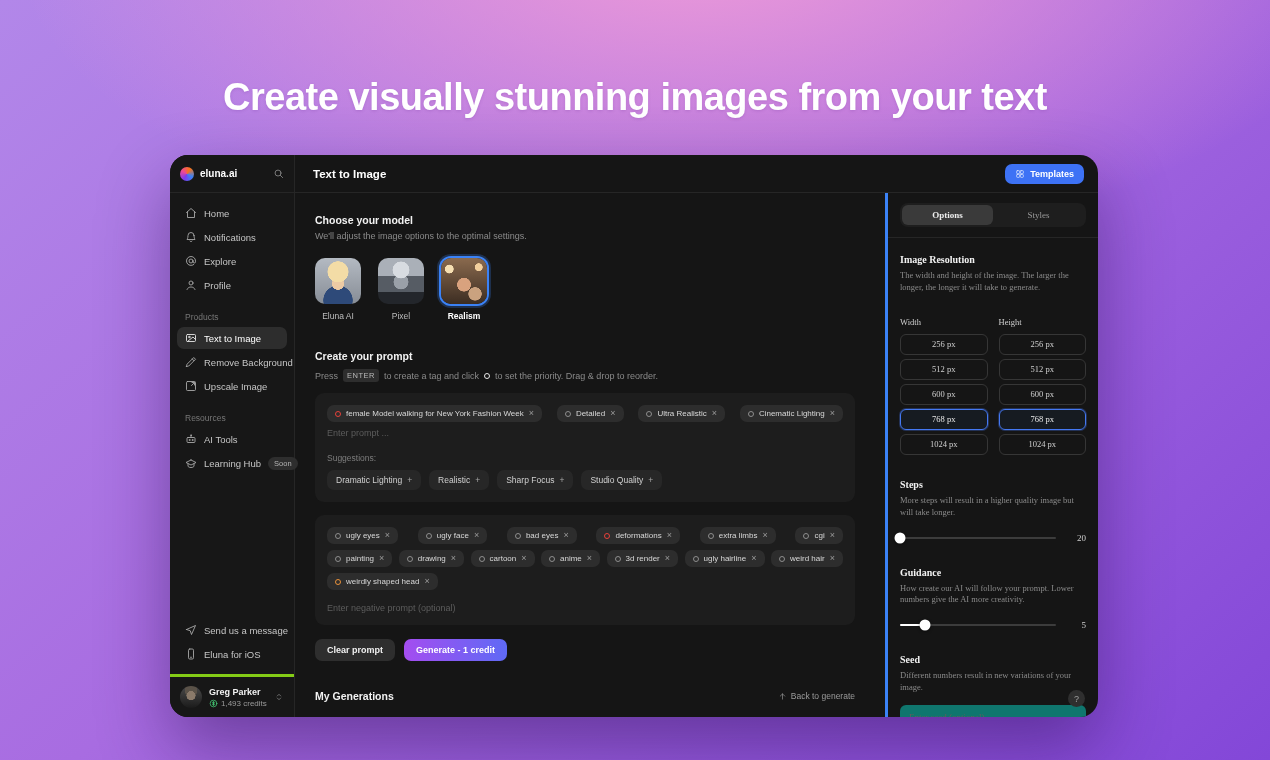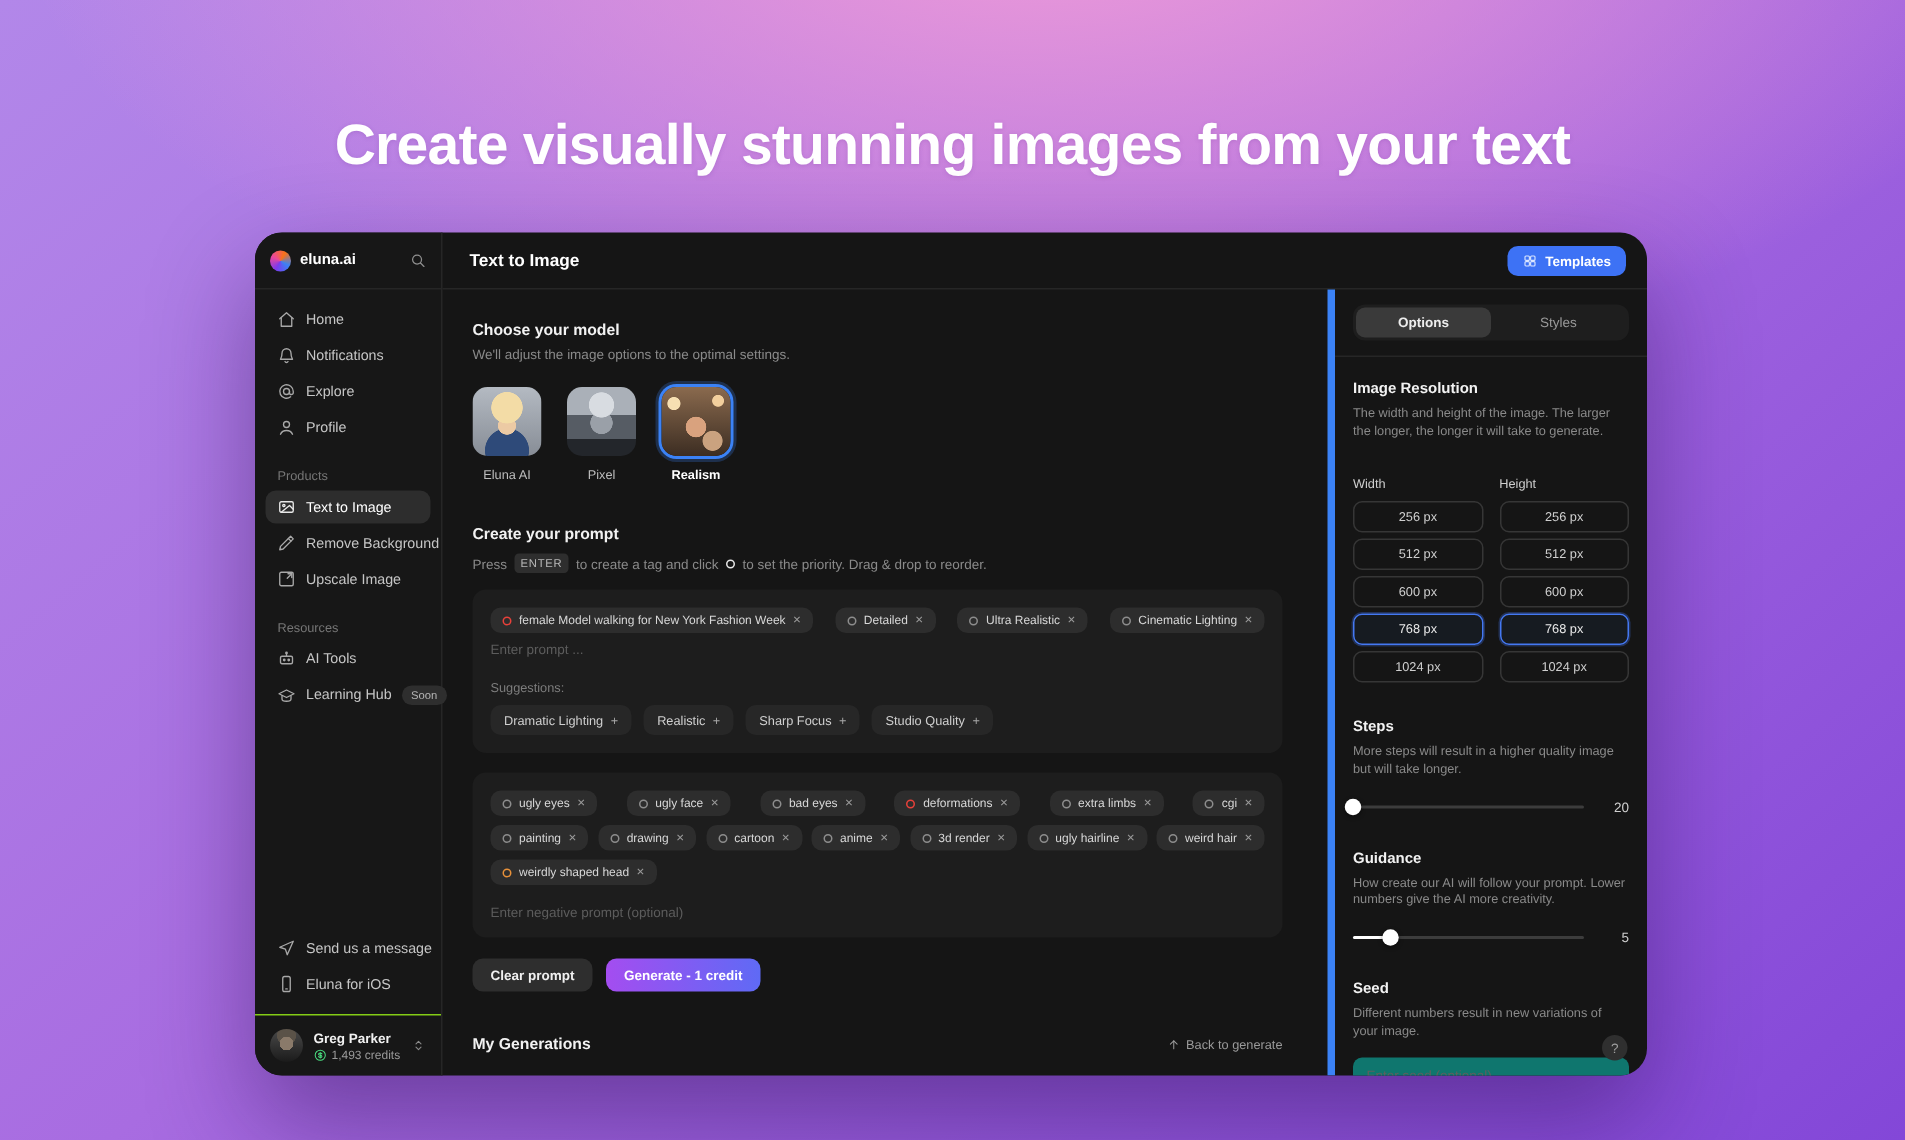--- a/index.html
+++ b/index.html
@@ -33,21 +33,21 @@
   .brand-row .search { margin-left:auto; width:11px; height:11px; color:#8f8f8f; }
   .side-nav { display:flex; flex-direction:column; }
   .side-item { display:flex; align-items:center; gap:7px; margin:1px 7px; padding:5px 8px; border-radius:7px; color:#c6c6c6; font-size:9.5px; cursor:pointer; }
   .side-item.active { background:#2d2d2d; color:#fff; }
   .side-item.active .icn { color:#e8e8e8; }
   .side-item .lbl { white-space:nowrap; }
   .badge { margin-left:auto; background:#2e2e2e; color:#b5b5b5; font-size:7.5px; padding:2px 6px; border-radius:8px; }
   .side-label { margin:15px 15px 4px; color:#767676; font-size:8.5px; }
   .nav-top { margin-top:8px; }
   .side-footer { margin-top:auto; padding-bottom:0; }
-  .user-row { border-top:1px solid #84cc16; margin-top:8px; padding:9px 10px; display:flex; align-items:center; gap:7px; cursor:pointer; }
+  .user-row { border-top:3px solid #84cc16; margin-top:8px; padding:9px 10px; display:flex; align-items:center; gap:7px; cursor:pointer; }
   .avatar { width:22px; height:22px; border-radius:50%; flex:none;
     background:radial-gradient(circle at 50% 44%,#8a7a6a 0 27%,transparent 28%),radial-gradient(circle at 50% 20%,#5a5248 0 30%,transparent 31%),linear-gradient(180deg,#4a4a4a,#1b1b1b); }
   .user-meta { display:flex; flex-direction:column; gap:2px; }
   .user-name { font-size:9px; font-weight:700; color:#f2f2f2; white-space:nowrap; }
   .user-credits { font-size:8px; color:#9a9a9a; display:flex; align-items:center; gap:3px; }
   .coin { width:9px; height:9px; color:#4ade80; display:inline-flex; }
   .updown { margin-left:auto; width:10px; height:10px; color:#8a8a8a; display:inline-flex; }
   
   .rightcol { flex:1; display:flex; flex-direction:column; min-width:0; }
   .app-header { height:38px; min-height:38px; border-bottom:1px solid #262626; display:flex; align-items:center; justify-content:space-between; padding:0 14px 0 18px; }
@@ -86,21 +86,21 @@
   .neg-box { margin-top:13px; }
   .neg-input { display:block; width:100%; margin-top:13px; background:transparent; border:none; outline:none; color:#e5e5e5; font-size:9px; font-family:inherit; }
   .neg-input::placeholder { color:#5c5c5c; }
   .actions { margin-top:14px; display:flex; gap:9px; }
   .btn-clear { background:#2e2e2e; border:none; border-radius:7px; padding:6px 12px; font-size:9px; font-weight:700; color:#f0f0f0; cursor:pointer; font-family:inherit; }
   .btn-generate { background:linear-gradient(90deg,#a44df0,#5f6af5); border:none; border-radius:7px; padding:6px 12px; font-size:9px; font-weight:700; color:#fff; cursor:pointer; font-family:inherit; }
   .gen-head { margin-top:29px; display:flex; align-items:center; justify-content:space-between; }
   .back-link { display:flex; align-items:center; gap:4px; font-size:8.5px; color:#9a9a9a; cursor:pointer; }
   .back-link .icn { width:9px; height:9px; color:#9a9a9a; }
   
-  .panel { width:213px; min-width:213px; border-left:5px solid #3b82f6; position:relative; }
+  .panel { width:213px; min-width:213px; border-left:3px solid #3b82f6; position:relative;font-family:Liberation Serif, serif; }
   .tabs-outer { padding:10px 12px 10px; border-bottom:1px solid #262626; }
   .tabs { background:#1e1e1e; border-radius:8px; padding:2px; display:flex; }
   .tab { flex:1; text-align:center; padding:5px 0; font-size:9px; color:#9a9a9a; border-radius:6px; cursor:pointer; }
   .tab.active { background:#3a3a3a; color:#ededed; font-weight:600; }
   .panel-body { padding:16px 12px 0; }
   .p-sec { margin-top:24px; }
   .p-sec:first-child { margin-top:0; }
   .p-title { font-size:10px; font-weight:700; color:#f2f2f2; }
   .p-desc { margin-top:5px; font-size:8.5px; color:#8a8a8a; line-height:1.4; }
   .res-cols { display:flex; gap:11px; margin-top:11px; }

